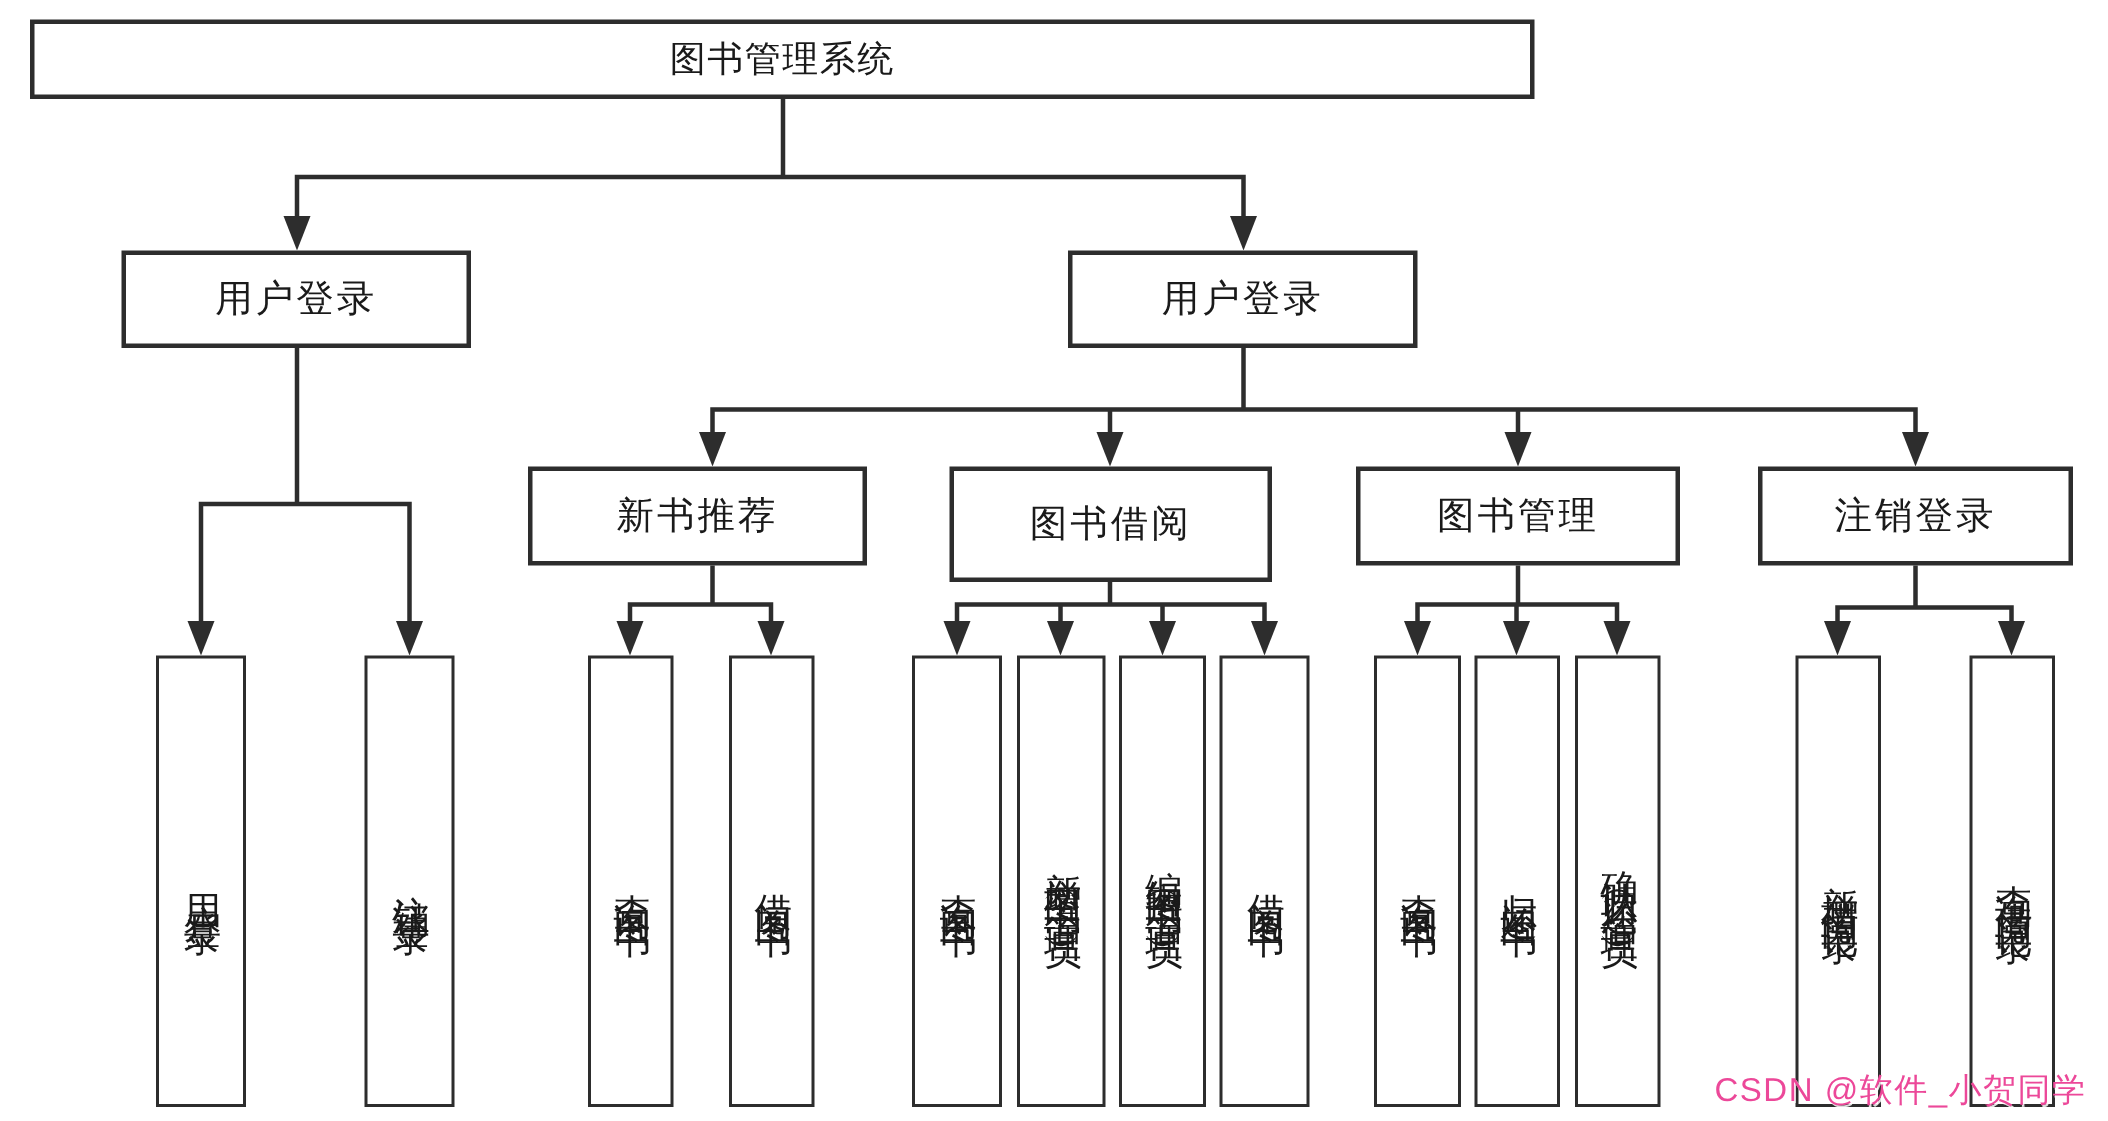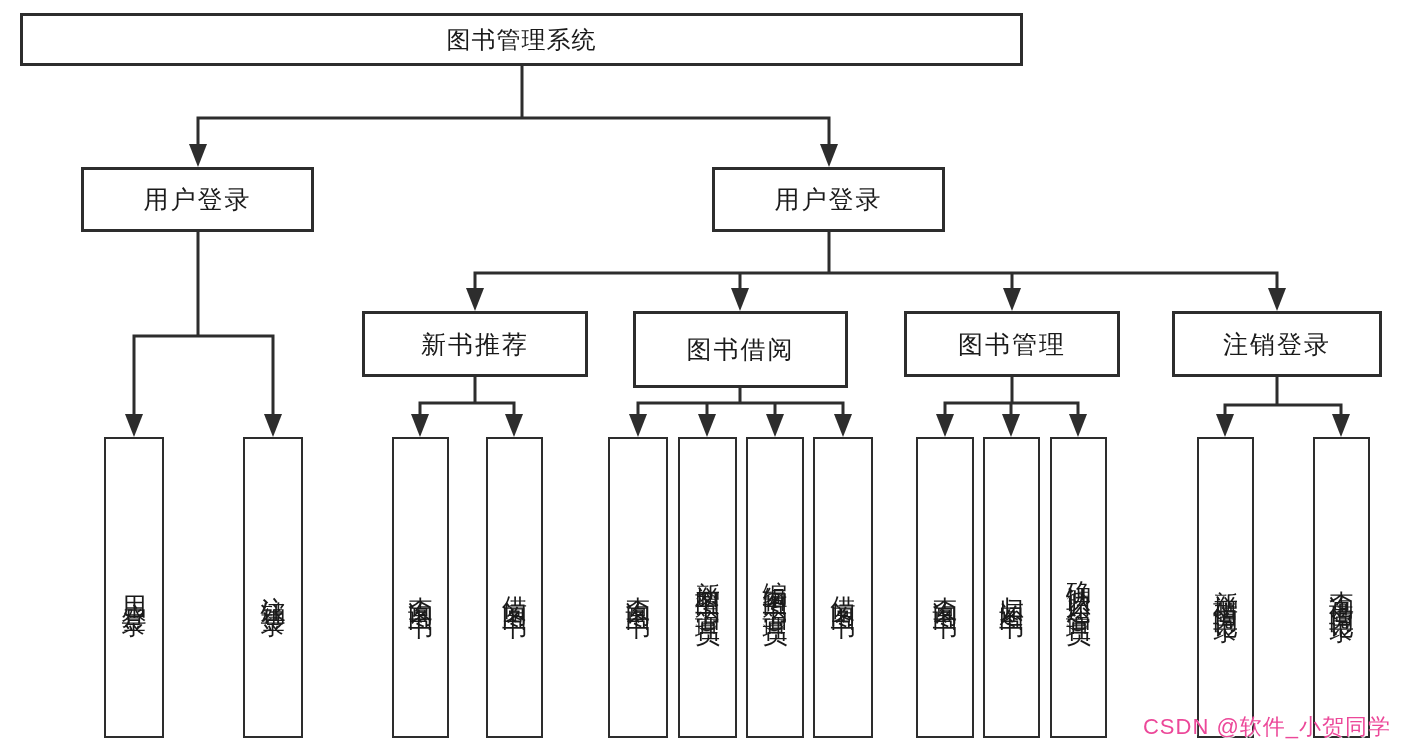--- a/index.html
+++ b/index.html
@@ -84,21 +84,21 @@
       <polygon points="1216,414 1234,414 1225,437"></polygon>
       <polygon points="1332,414 1350,414 1341,437"></polygon>
     </g>
   </svg>
 
   <div class="node h root" style="left:20px;top:13px;width:1003px;height:53px">图书管理系统</div>
 
   <div class="node h" style="left:81px;top:167px;width:233px;height:65px">用户登录</div>
   <div class="node h" style="left:712px;top:167px;width:233px;height:65px">用户登录</div>
 
-  <div class="node h" style="left:362px;top:311px;width:226px;height:66px">新书推荐</div>
+  <div class="node h" style="left:352px;top:311px;width:226px;height:66px">新书推荐</div>
   <div class="node h" style="left:633px;top:311px;width:215px;height:77px">图书借阅</div>
   <div class="node h" style="left:904px;top:311px;width:216px;height:66px">图书管理</div>
   <div class="node h" style="left:1172px;top:311px;width:210px;height:66px">注销登录</div>
 
   <div class="node leaf" style="left:104px;top:437px;width:60px;height:301px">用户登录</div>
   <div class="node leaf" style="left:243px;top:437px;width:60px;height:301px">注销登录</div>
 
   <div class="node leaf" style="left:392px;top:437px;width:57px;height:301px">查询图书</div>
   <div class="node leaf" style="left:486px;top:437px;width:57px;height:301px">借阅图书</div>
 

